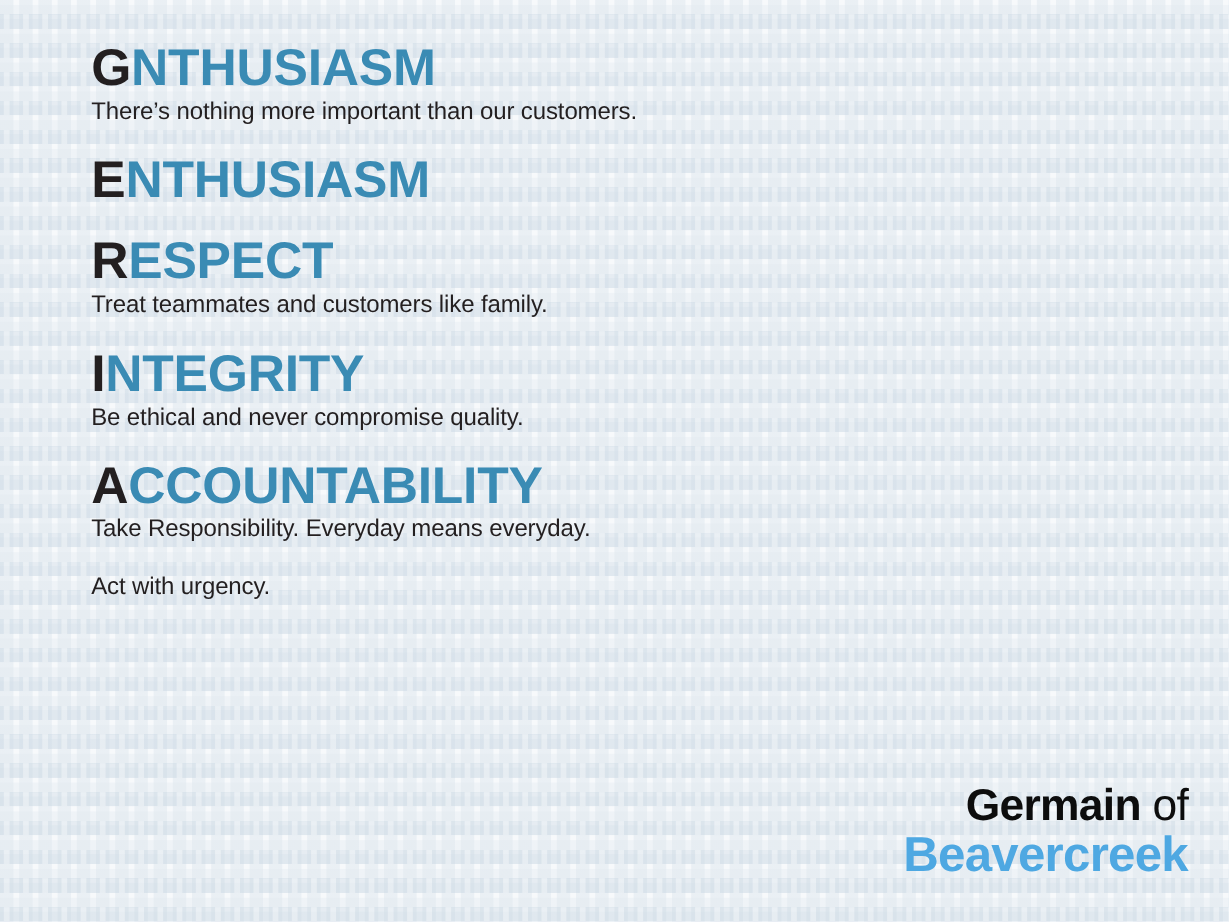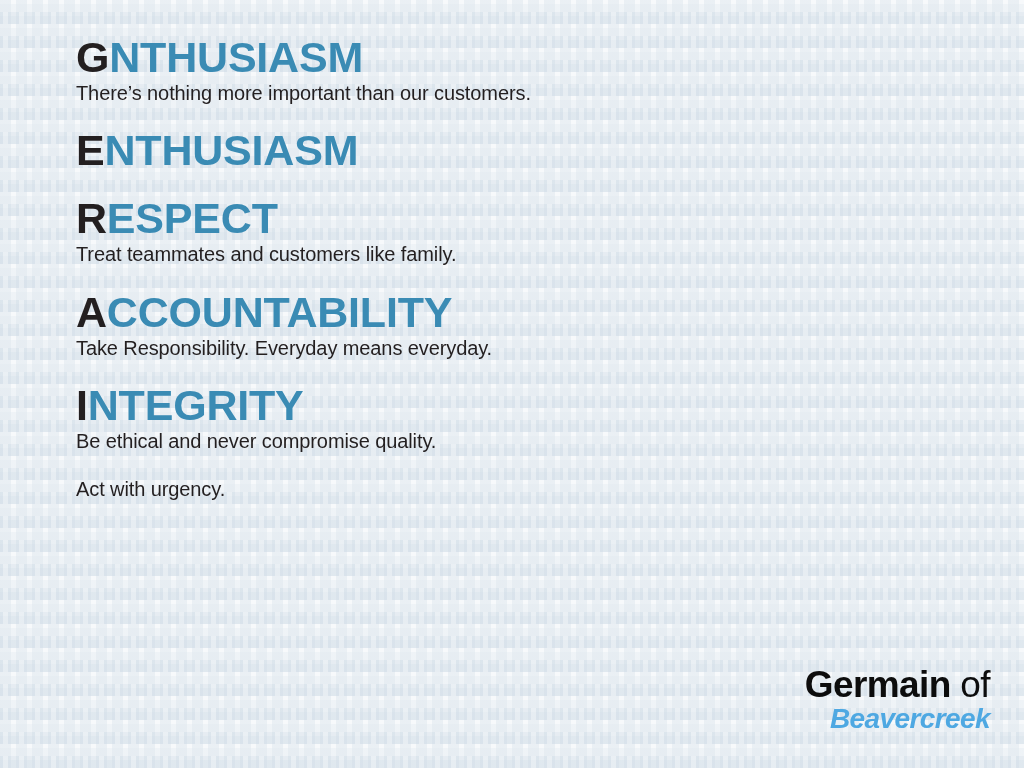--- a/index.html
+++ b/index.html
@@ -129,27 +129,26 @@
 
   #brand-name-primary {
     font-weight: bold;
   }
 
   #brand-connector {
     font-weight: normal;
   }
 
   #brand-line-bottom {
-    font-size: 28px;
+    font-size: 41px;
     font-weight: bold;
     color: #4ea8e2;
     letter-spacing: -0.6px;
     white-space: nowrap;
     margin-top: 2px;
-    font-style: italic;
   }
 </style>
 </head>
 <body>
 
 <div id="poster">
   <div id="content-layer">
 
     <div id="values-list">
 
@@ -162,27 +161,27 @@
         <div class="value-heading"><span class="initial">E</span><span class="rest">NTHUSIASM</span></div>
       </div>
 
       <div class="value-block">
         <div class="value-heading"><span class="initial">R</span><span class="rest">ESPECT</span></div>
         <p class="value-desc">Treat teammates and customers like family.</p>
       </div>
 
 
       <div class="value-block">
-        <div class="value-heading"><span class="initial">A</span><span class="rest">CCOUNTABILITY</span></div>
-        <p class="value-desc">Take Responsibility. Everyday means everyday.</p>
+        <div class="value-heading"><span class="initial">I</span><span class="rest">NTEGRITY</span></div>
+        <p class="value-desc">Be ethical and never compromise quality.</p>
       </div>
 
       <div class="value-block">
-        <div class="value-heading"><span class="initial">I</span><span class="rest">NTEGRITY</span></div>
-        <p class="value-desc">Be ethical and never compromise quality.</p>
+        <div class="value-heading"><span class="initial">A</span><span class="rest">CCOUNTABILITY</span></div>
+        <p class="value-desc">Take Responsibility. Everyday means everyday.</p>
       </div>
 
       <div class="value-block">
         <p class="value-desc">Act with urgency.</p>
       </div>
 
     </div>
 
     <div id="brand-logo">
       <div id="brand-line-top"><span id="brand-name-primary">Germain</span><span id="brand-connector"> of</span></div>

